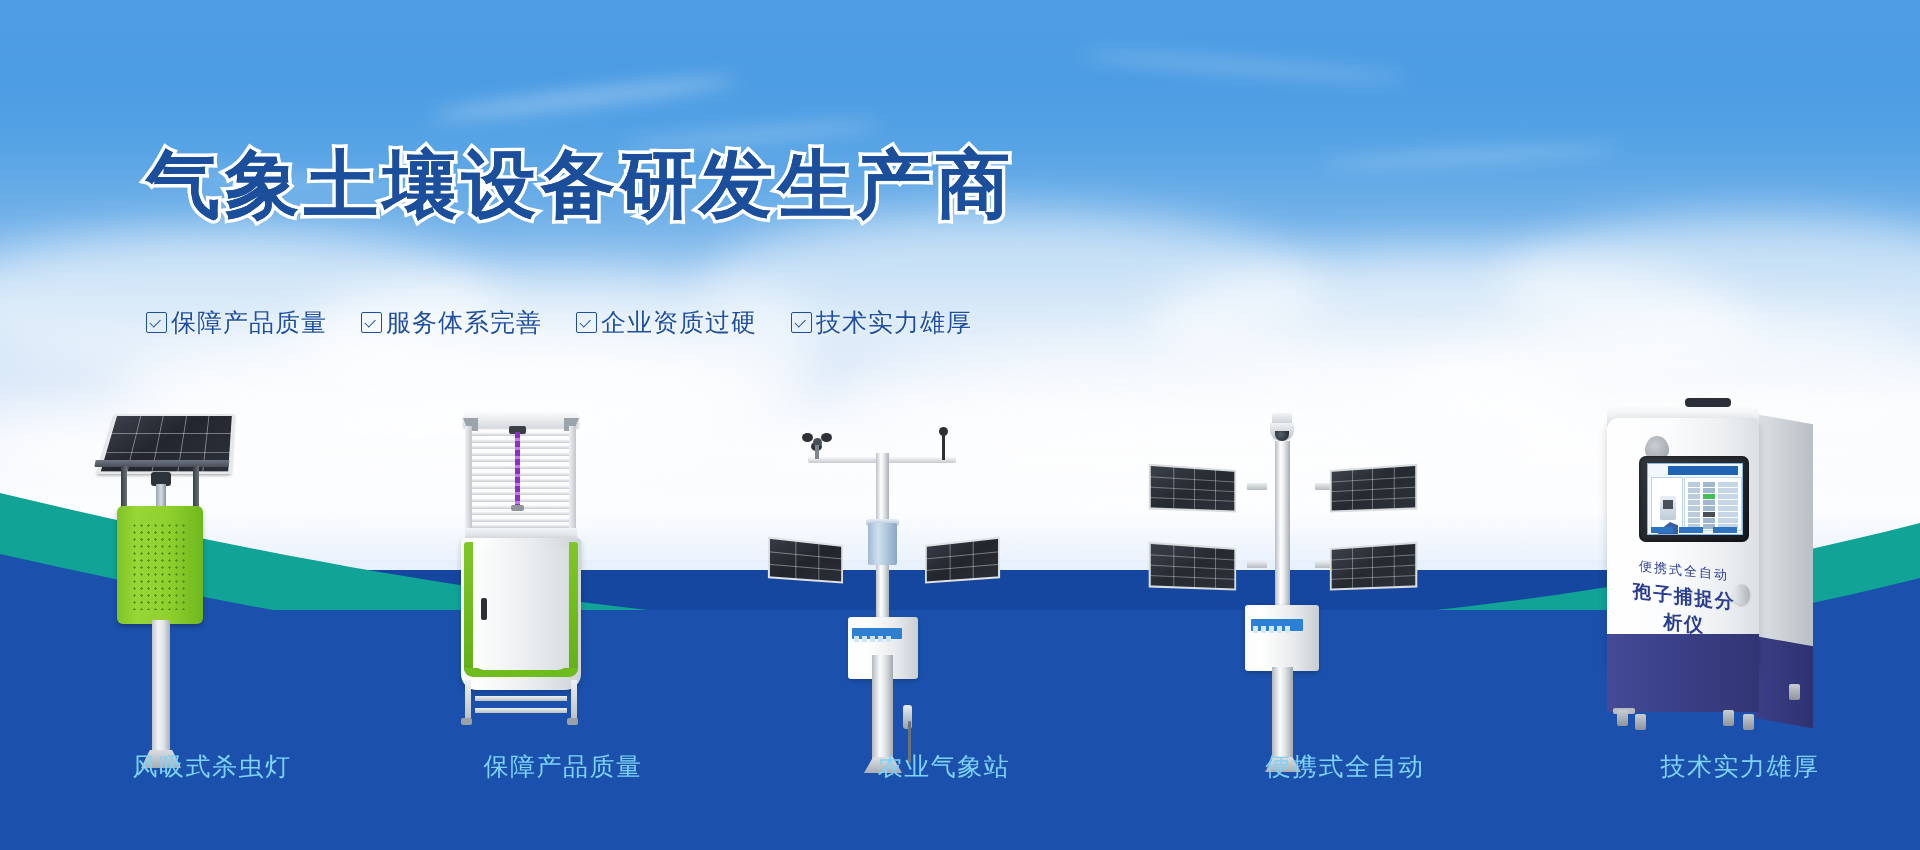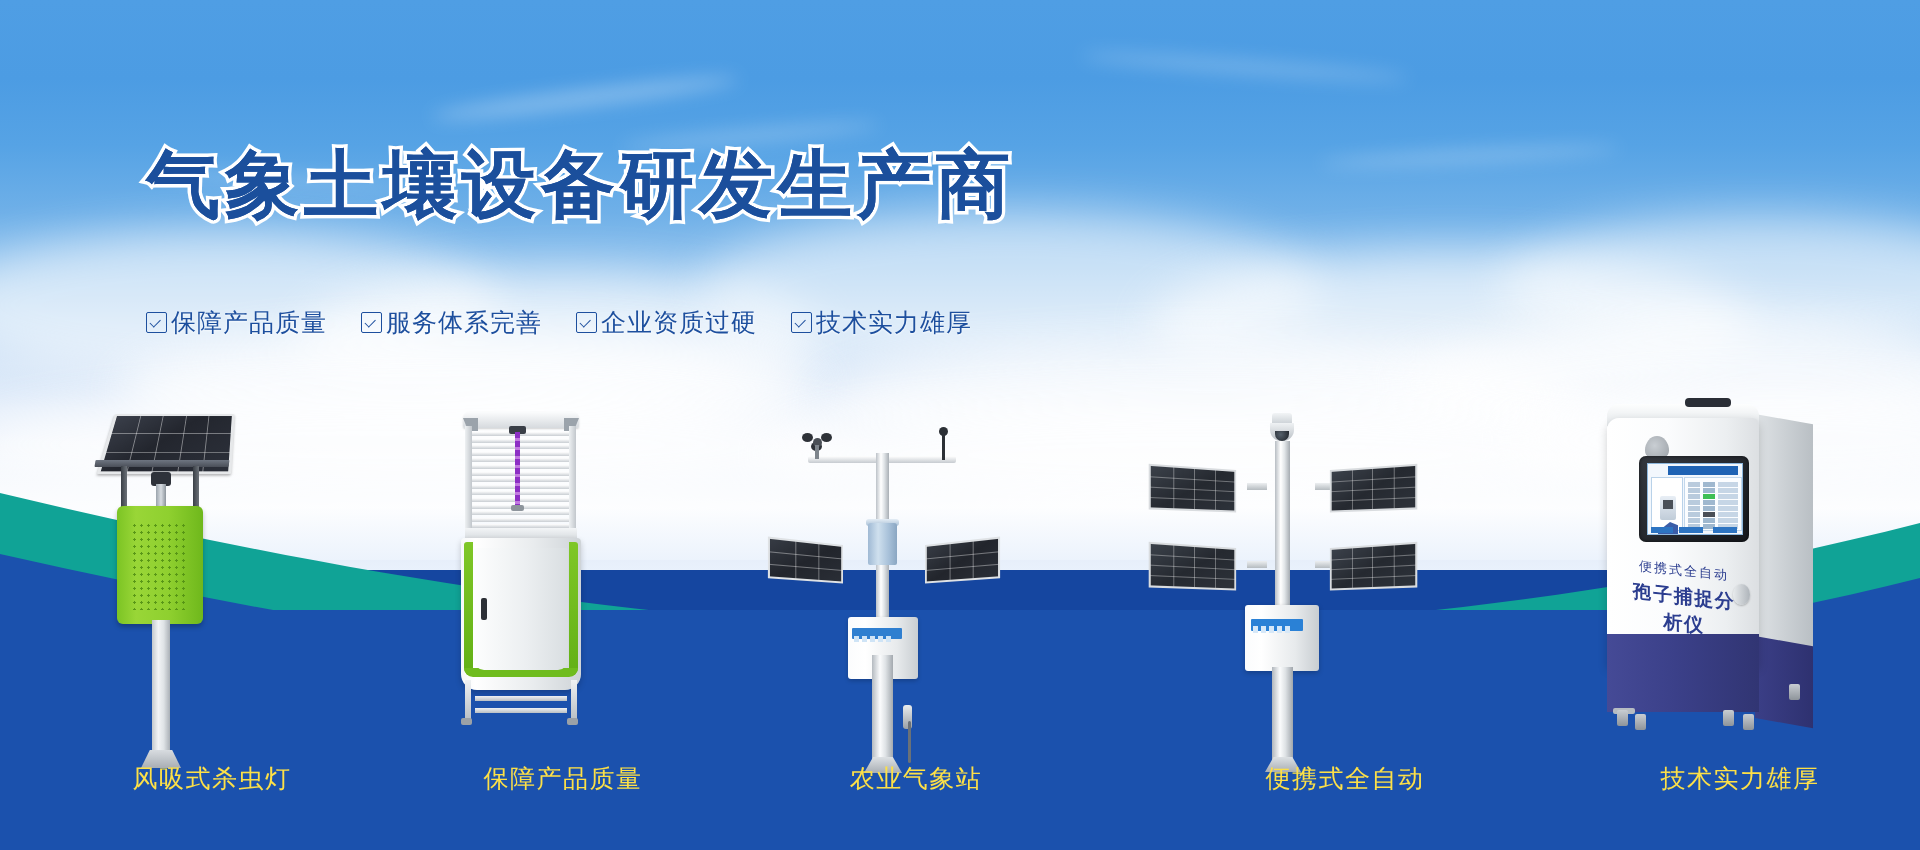--- a/index.html
+++ b/index.html
@@ -85,22 +85,22 @@
   }
   .feat .box::after{
     content:"";position:absolute;left:3px;top:6px;width:9px;height:4.5px;
     border-left:1.8px solid #1d4f9e;border-bottom:1.8px solid #1d4f9e;
     transform:rotate(-45deg);
   }
 
   
   .plabel{
     position:absolute;top:750px;
-    font-size:25px;color:#fde047;letter-spacing:1.5px;
-    text-align:center;white-space:nowrap;transform:translateX(-50%);margin-top:12px;
+    font-size:25px;color:#7dd3fc;letter-spacing:1.5px;
+    text-align:center;white-space:nowrap;transform:translateX(-50%);
   }
 
   
   .product{position:absolute;transform:translateX(-50%);}
 
   
   .p1{left:212px;top:398px;width:230px;height:320px;}
   .p1 .panel{
     position:absolute;left:0;top:0;width:128px;height:70px;
     background:linear-gradient(140deg,#3a3f4a 0%,#23262e 45%,#2c303a 100%);
@@ -570,17 +570,17 @@
     <div class="foot-plate" style="left:40px;top:310px"></div>
     <div class="foot" style="left:44px;top:312px"></div>
     <div class="foot" style="left:62px;top:316px"></div>
     <div class="foot" style="left:150px;top:312px"></div>
     <div class="foot" style="left:170px;top:316px"></div>
     <div class="foot" style="left:216px;top:286px"></div>
   </div>
 
   <div class="plabel" style="left:212px">风吸式杀虫灯</div>
   <div class="plabel" style="left:563px">保障产品质量</div>
-  <div class="plabel" style="left:916px">农业气象站</div>
+  <div class="plabel" style="left:944px">农业气象站</div>
   <div class="plabel" style="left:1345px">便携式全自动</div>
   <div class="plabel" style="left:1740px">技术实力雄厚</div>
 
 </div>
 
 </body></html>

